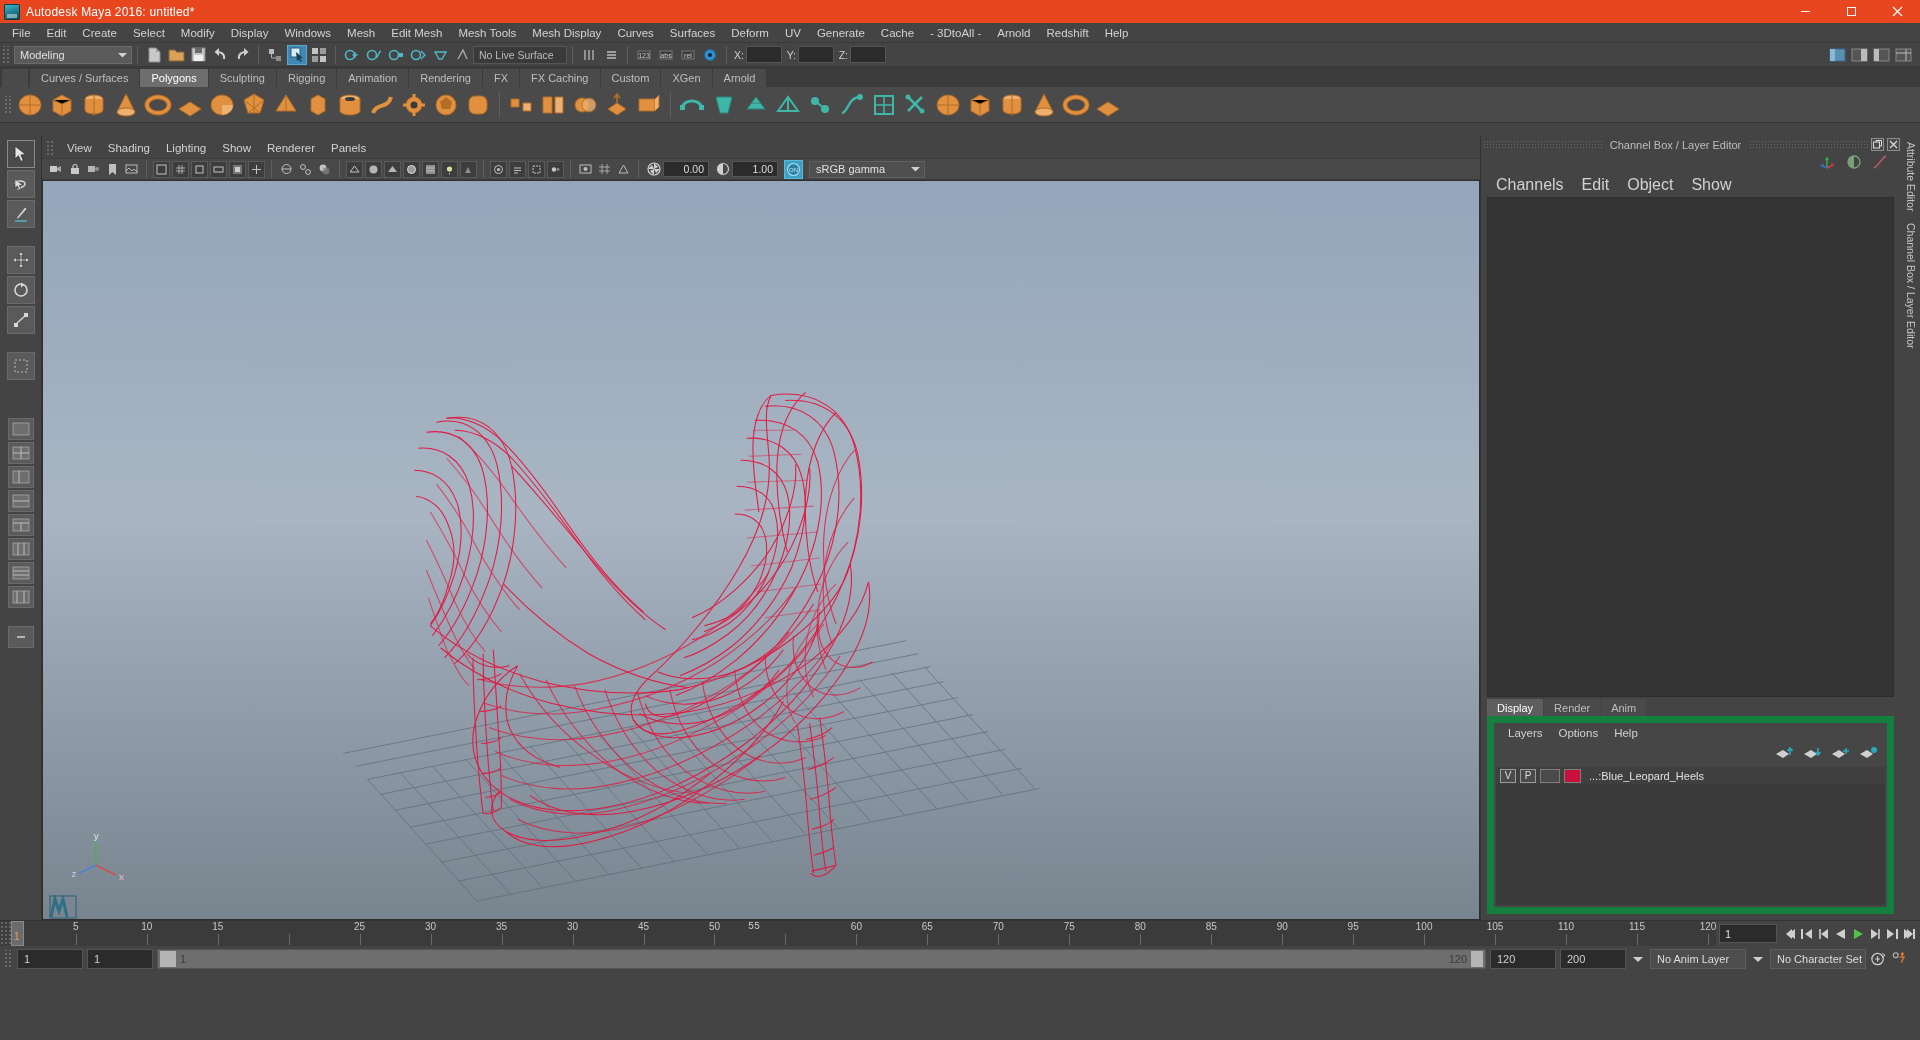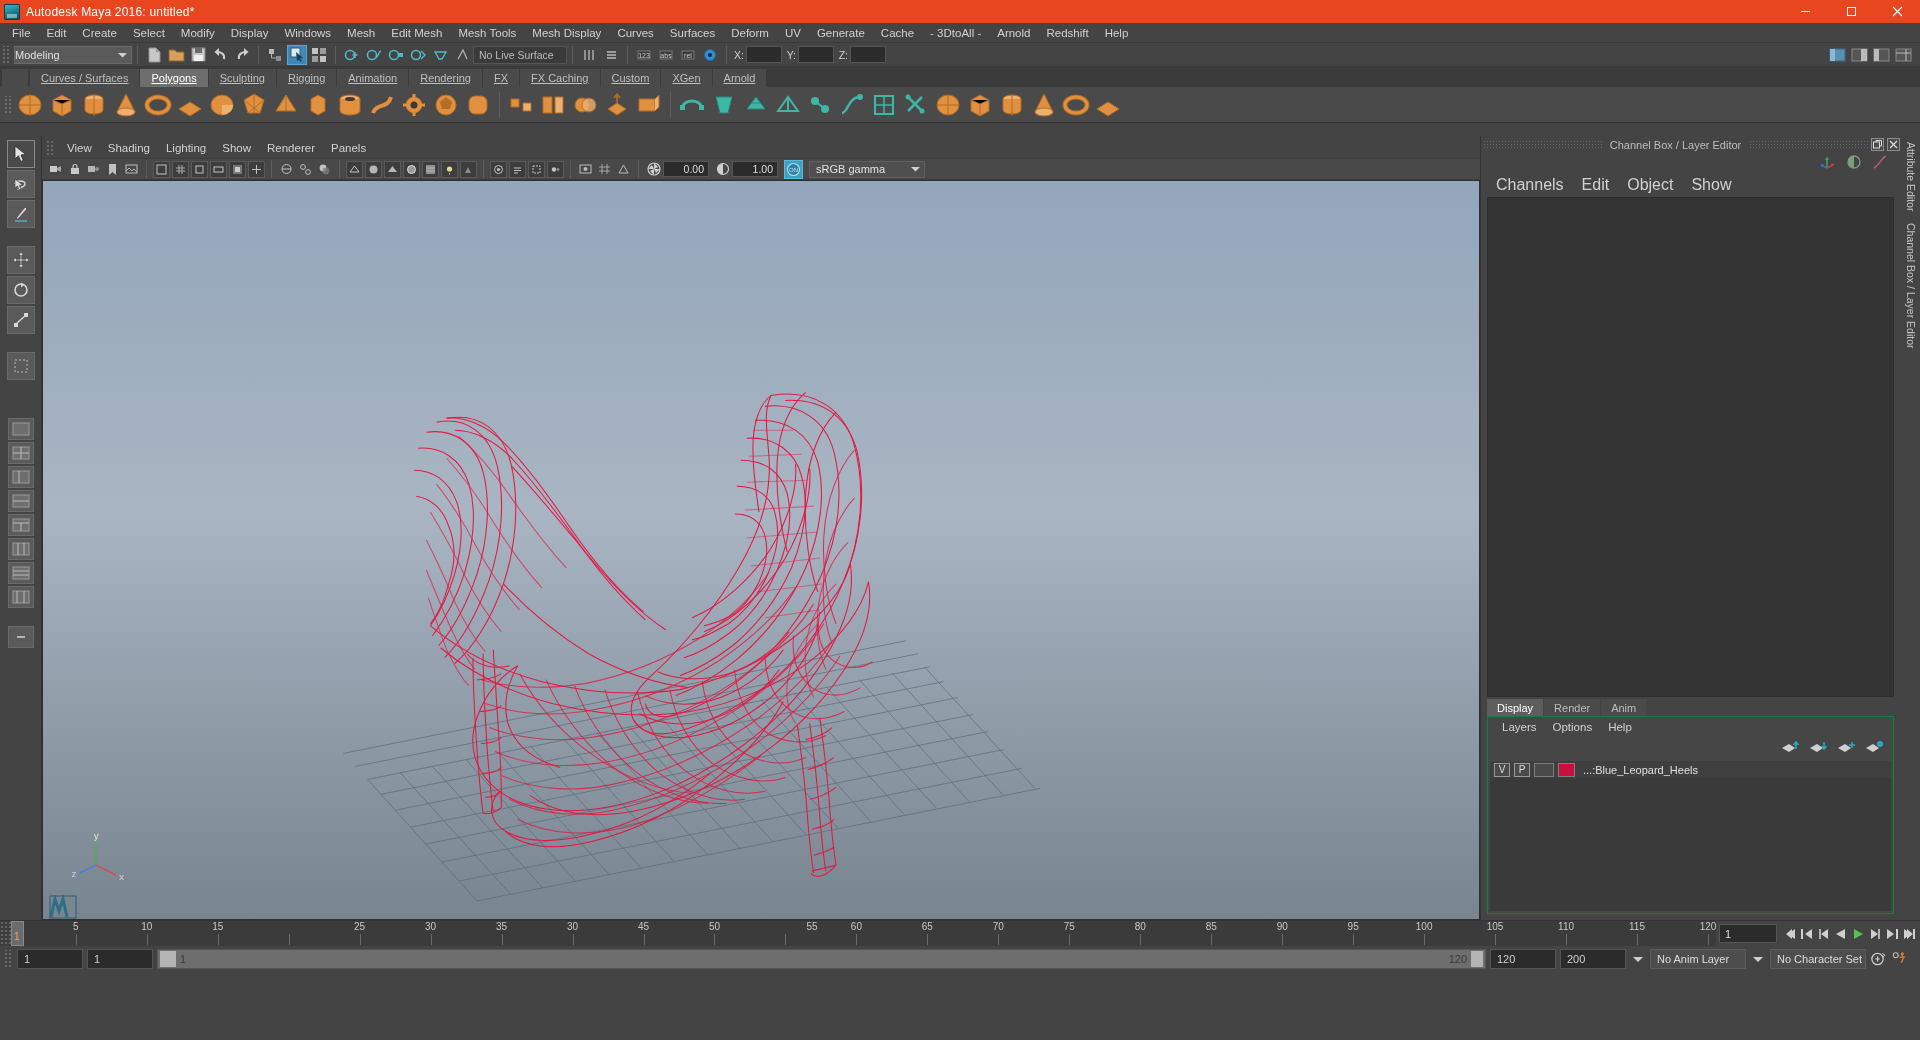--- a/index.html
+++ b/index.html
@@ -38,40 +38,40 @@
   .menubar .mi{ font-size:11.5px; color:#d2d2d2; padding:0 8px; height:20px;
                 display:flex;align-items:center; white-space:nowrap;}
 
   
   .statusbar{ height:24px; background:#444; display:flex; align-items:center; gap:0px;
               padding-left:2px; border-bottom:1px solid #383838; }
   .grip{ width:9px;height:18px; flex:none;
      background-image:radial-gradient(#777 1px, transparent 1px);
      background-size:4px 4px; background-position:0 2px; opacity:.75; }
   .modeSel{ height:18px; width:118px; background:#5a5a5a; border:1px solid #6a6a6a;
-            display:flex;align-items:center; font-size:11px; color:#e0e0e0; 
+            display:flex;align-items:center; font-size:11px; color:#e0e0e0; padding-left:5px;
             margin-left:3px; position:relative;}
   .modeSel .arw{ position:absolute; right:0; top:0; width:18px;height:16px;
      background:#5a5a5a; display:flex;align-items:center;justify-content:center;}
   .sep{ width:1px;height:18px;background:#5e5e5e;margin:0 5px;flex:none;}
   .ticon{ width:20px;height:20px; margin:0 1px; flex:none; position:relative;
           display:flex;align-items:center;justify-content:center;}
   .ticon svg{ display:block; }
   .ticon.on{ background:#3f88b5; border:1px solid #5aa6d2; }
   .livefield{ height:18px; width:94px; background:#3a3a3a; border:1px solid #555;
       font-size:10.5px; color:#bbb; display:flex;align-items:center;padding-left:5px; }
   .xyz{ display:flex;align-items:center; gap:2px; font-size:10.5px;}
   .xyz .lbl{ width:12px;text-align:right;color:#cfcfcf;}
   .xyz .inp{ width:36px;height:17px;background:#2b2b2b;border:1px solid #555;}
 
   
   .shelftabs{ height:20px;background:#3b3b3b;display:flex;align-items:flex-end;padding-left:2px;}
   .shelftabs .lead{width:26px;height:18px;background:#4a4a4a;margin-right:2px;}
   .stab{ height:18px; padding:0 11px; font-size:11px; color:#bfbfbf; background:#4a4a4a;
-         display:flex;align-items:center; margin-right:1px; white-space:nowrap;text-decoration:underline;}
+         display:flex;align-items:center; margin-right:1px; white-space:nowrap;}
   .stab.active{ background:#6e6e6e; color:#fff; }
   .shelfrow{ height:36px; background:#4a4a4a; display:flex; align-items:center; padding-left:2px;
              border-bottom:1px solid #333;}
   .shelfrow .gripc{ width:12px;height:30px;display:flex;align-items:center;justify-content:center;}
   .sh{ width:28px;height:28px;margin:0 2px;flex:none;display:flex;align-items:center;justify-content:center;}
   .sh svg{display:block;}
 
   
   .main{ position:absolute; left:0; top:136px; right:0; bottom:120px; display:flex; }
 
@@ -123,21 +123,21 @@
   .cbbody{ flex:1; background:#333; margin:2px 26px 0 6px; border:1px solid #2d2d2d;}
   .vtabs{ position:absolute; right:0; top:0; width:16px; height:100%;
           background:#444; }
   .vtab{ writing-mode:vertical-rl; font-size:10.5px; color:#c5c5c5; padding:6px 1px;
          text-align:center; }
 
   .layerTabs{ height:19px; display:flex; align-items:flex-end; padding-left:6px; }
   .ltab{ height:17px;padding:0 10px;font-size:11px;color:#bdbdbd;background:#4a4a4a;
          display:flex;align-items:center;margin-right:1px;}
   .ltab.active{ background:#5e5e5e;color:#fff;}
-  .layerBox{ margin:0 26px 0 6px; border:1px solid #15803d; background:#464646;
+  .layerBox{ margin:0 26px 0 6px; border:7px solid #15803d; background:#464646;
              flex:none; height:198px; display:flex;flex-direction:column;}
   .layerMenu{ height:20px;display:flex;align-items:center;padding-left:6px;}
   .layerMenu .mi{font-size:11.5px;color:#d2d2d2;padding:0 8px;}
   .layerBtns{ height:22px;display:flex;align-items:center;justify-content:flex-end;gap:10px;padding-right:10px;}
   .layerList{ flex:1; background:#3a3a3a; margin:2px; }
   .layerRow{ display:flex;align-items:center; height:17px; padding-left:4px; gap:4px;
              background:#3f3f3f; }
   .chip{ width:16px;height:14px;border:1px solid #9a9a9a;background:#4a4a4a;
          font-size:10px;color:#ddd;display:flex;align-items:center;justify-content:center;}
   .chipblank{ width:20px;height:14px;border:1px solid #7d7d7d;background:#4a4a4a;}
@@ -1309,21 +1309,21 @@
           <div class="tllabel" style="left: 419.605px;">30</div>
           <div class="tltick" style="left: 490.571px;"></div>
           <div class="tllabel" style="left: 490.571px;">35</div>
           <div class="tltick" style="left: 561.538px;"></div>
           <div class="tllabel" style="left: 561.538px;">30</div>
           <div class="tltick" style="left: 632.504px;"></div>
           <div class="tllabel" style="left: 632.504px;">45</div>
           <div class="tltick" style="left: 703.471px;"></div>
           <div class="tllabel" style="left: 703.471px;">50</div>
           <div class="tltick" style="left: 774.437px;"></div>
-          <div class="tllabel" style="left: 801px;">55</div>
+          <div class="tllabel" style="left: 743px; font-family: Liberation Mono, monospace;">55</div>
           <div class="tltick" style="left: 845.403px;"></div>
           <div class="tllabel" style="left: 845.403px;">60</div>
           <div class="tltick" style="left: 916.37px;"></div>
           <div class="tllabel" style="left: 916.37px;">65</div>
           <div class="tltick" style="left: 987.336px;"></div>
           <div class="tllabel" style="left: 987.336px;">70</div>
           <div class="tltick" style="left: 1058.3px;"></div>
           <div class="tllabel" style="left: 1058.3px;">75</div>
           <div class="tltick" style="left: 1129.27px;"></div>
           <div class="tllabel" style="left: 1129.27px;">80</div>

